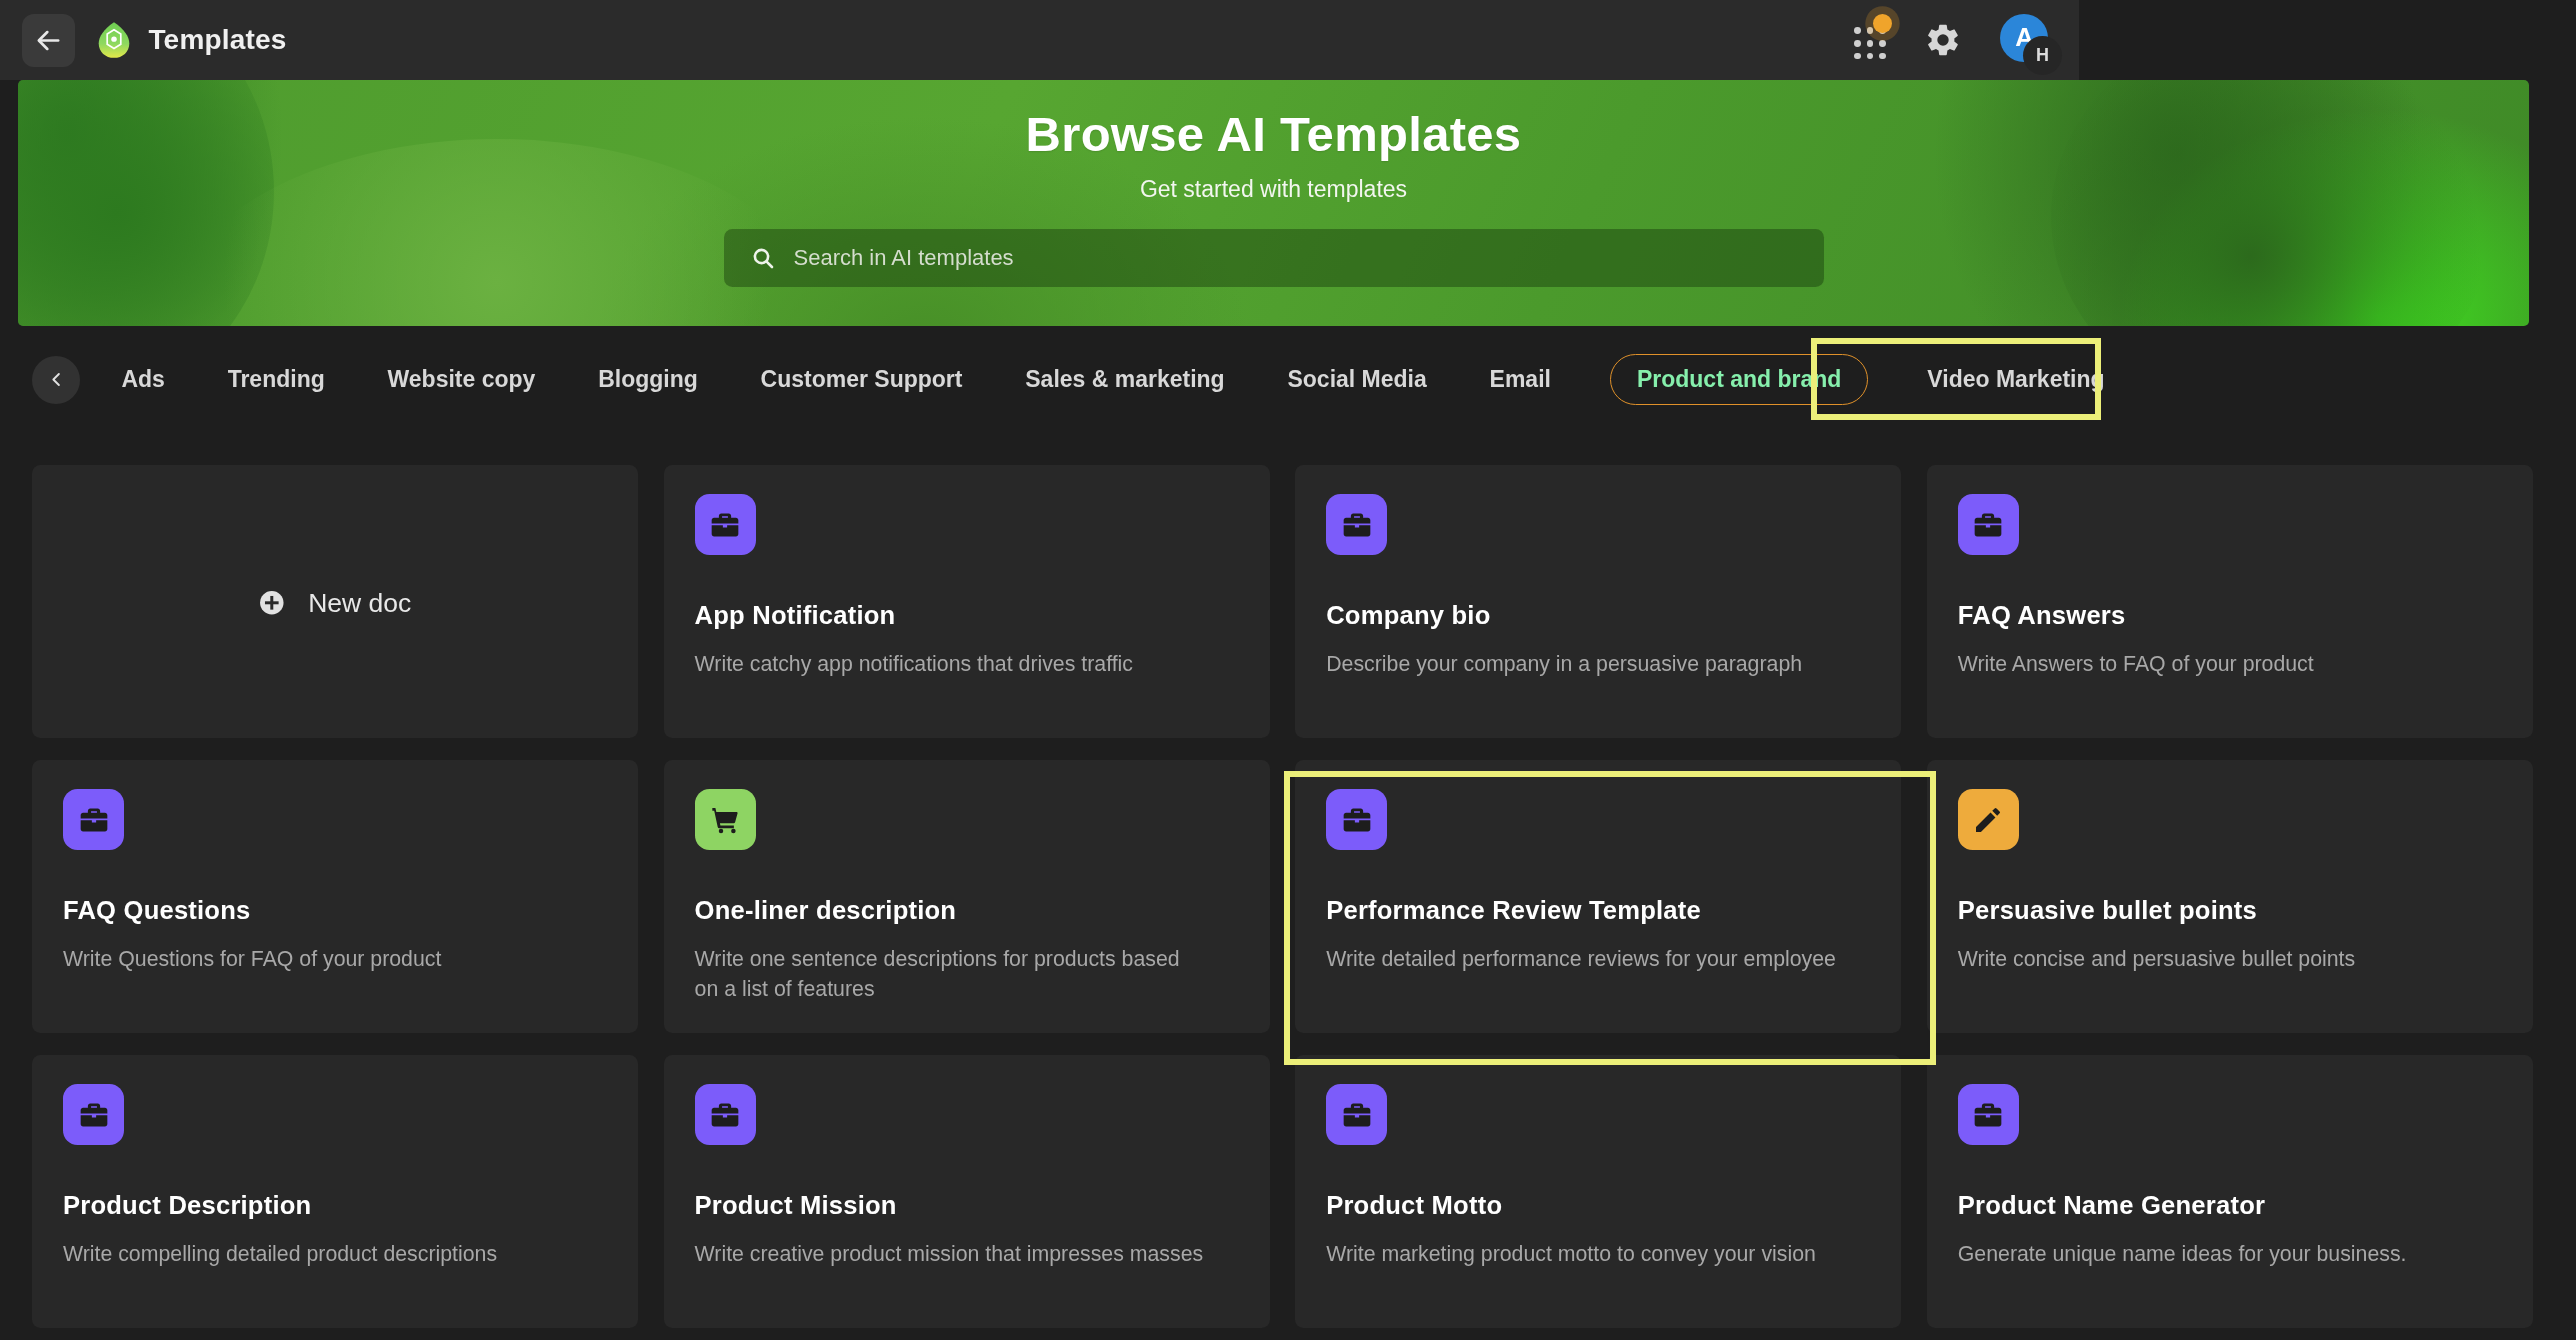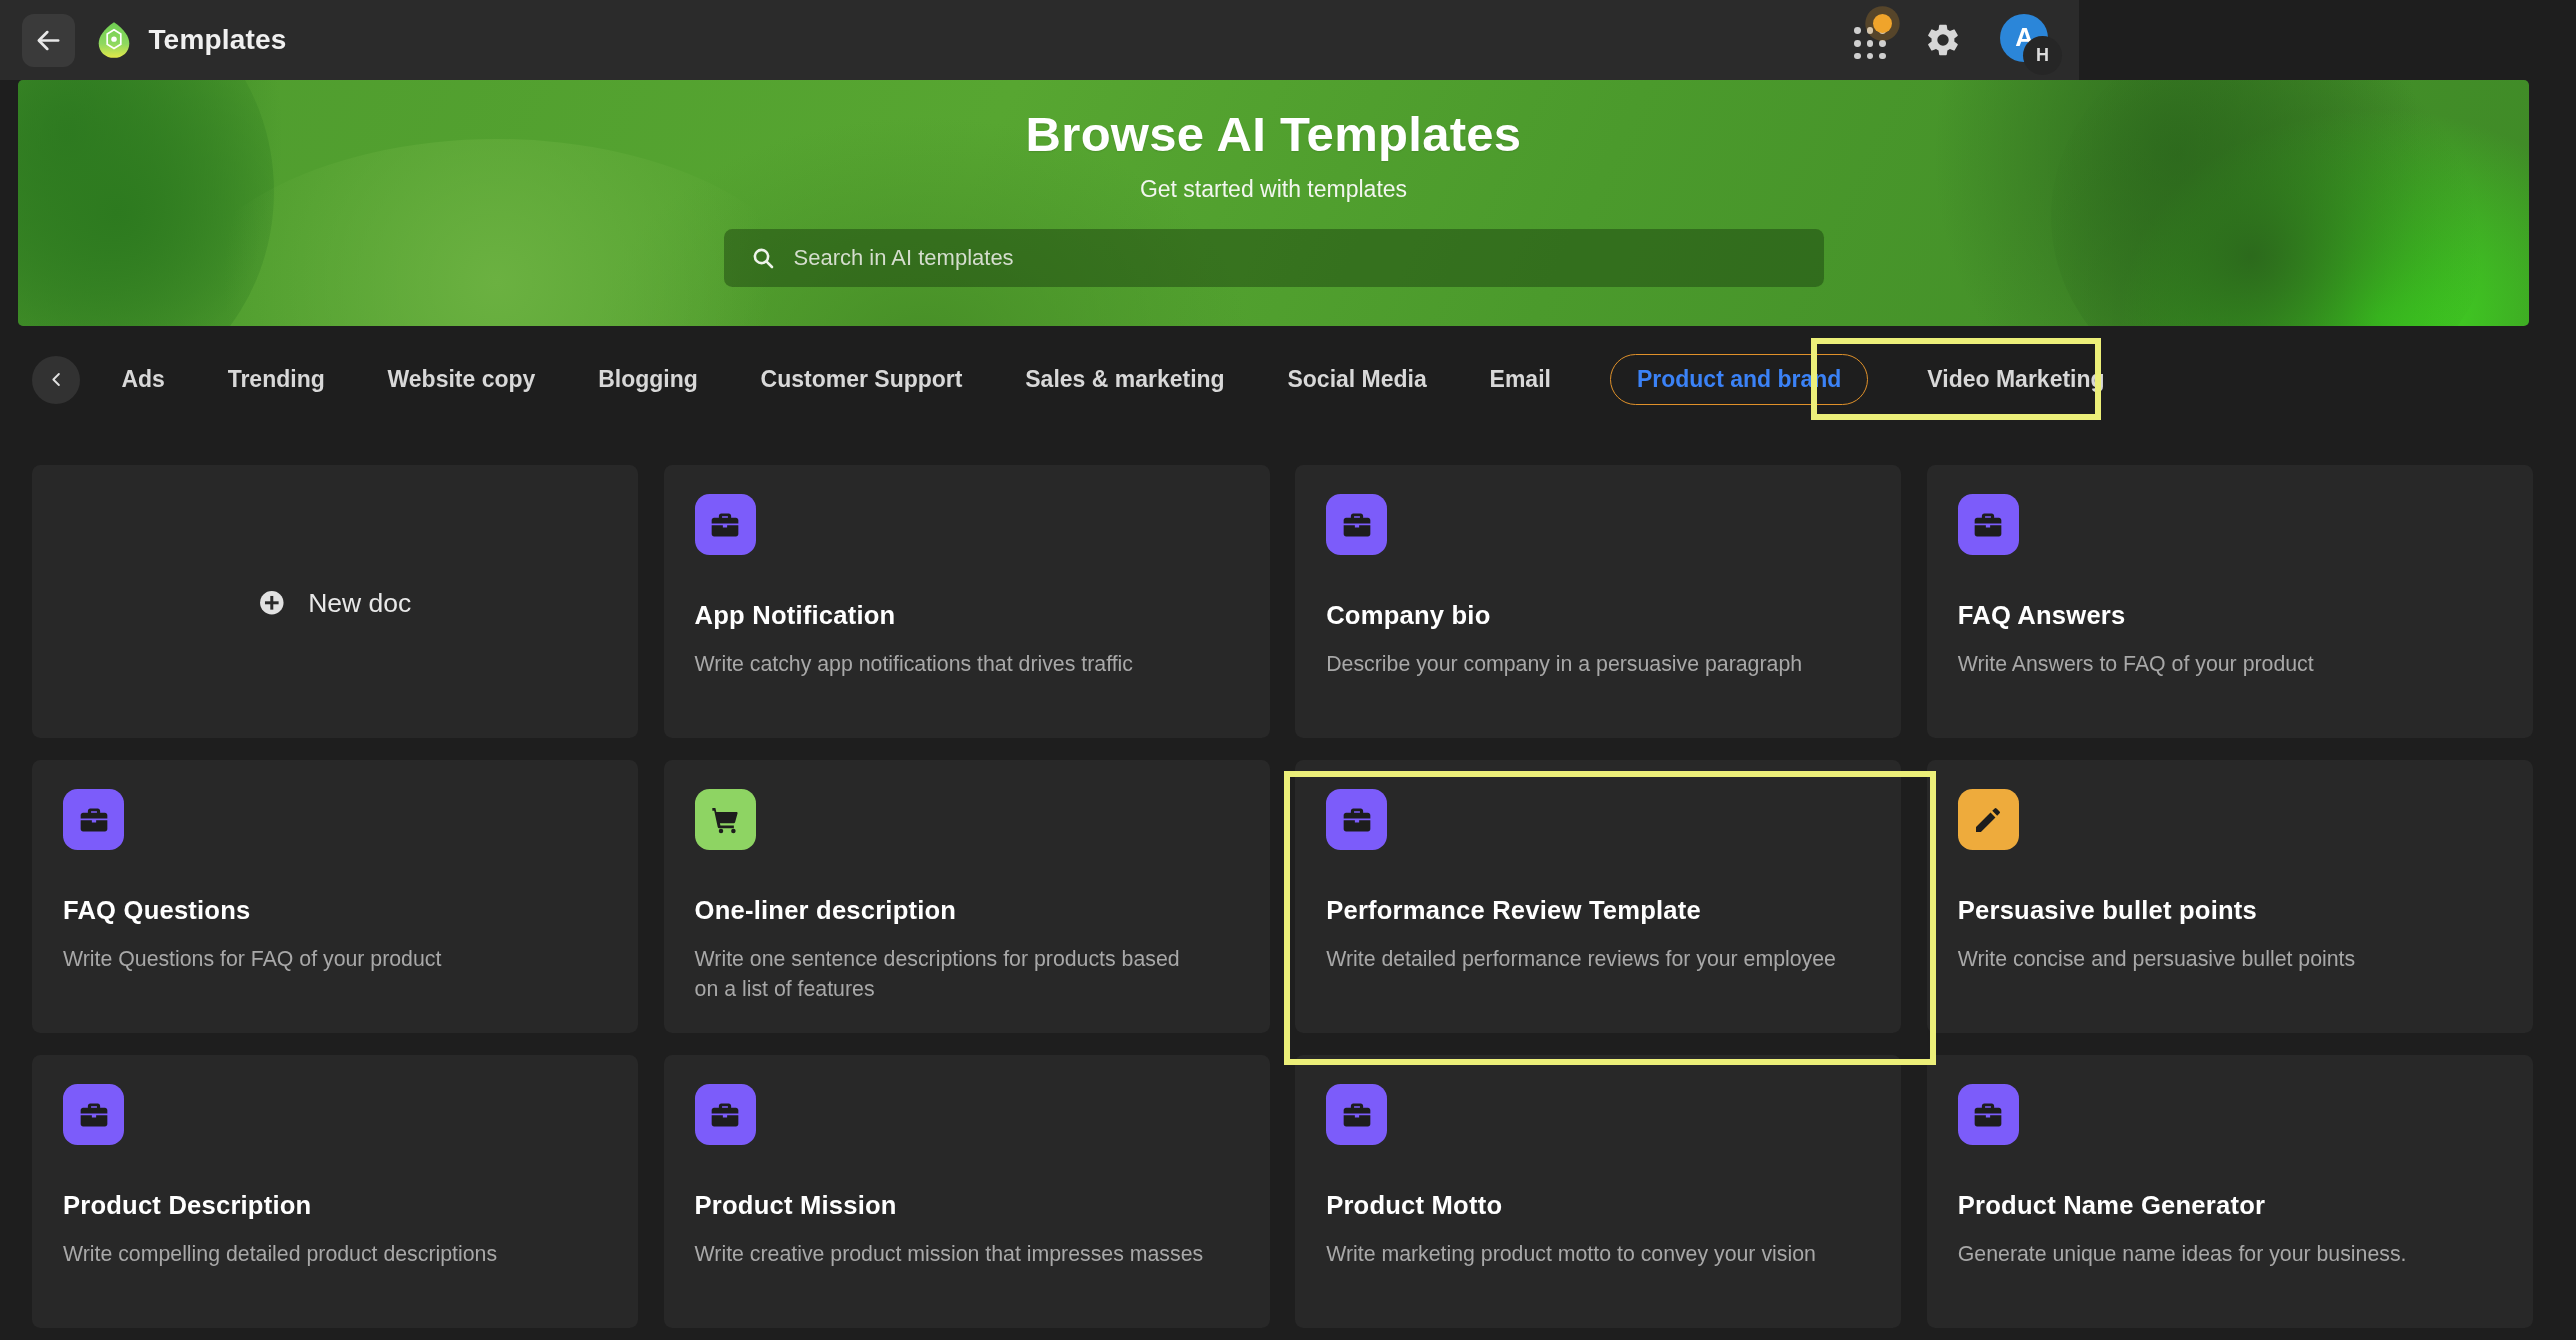--- a/index.html
+++ b/index.html
@@ -127,21 +127,21 @@
     cursor: pointer;
   }
   .tab-prev svg { width: 19px; height: 19px; }
   .tab-item {
     color: #d8d8d8; font-size: 23px; font-weight: 600;
     white-space: nowrap; cursor: pointer;
     padding: 11px 3.4px;
   }
   .tab-item.selected {
     border: 1.7px solid #e0912a; border-radius: 32px;
-    padding: 11px 25.6px; color: #3b82f6;
+    padding: 11px 25.6px; color: #86efac;
   }
   .tabs-scroller { display: flex; align-items: center; gap: 56px; margin-left: 38px; }
 
   
   .grid {
     position: absolute; top: 465px; left: 32px;
     width: 2511px;
     display: grid;
     grid-template-columns: repeat(4, 606px);
     gap: 22px 25.6px;

